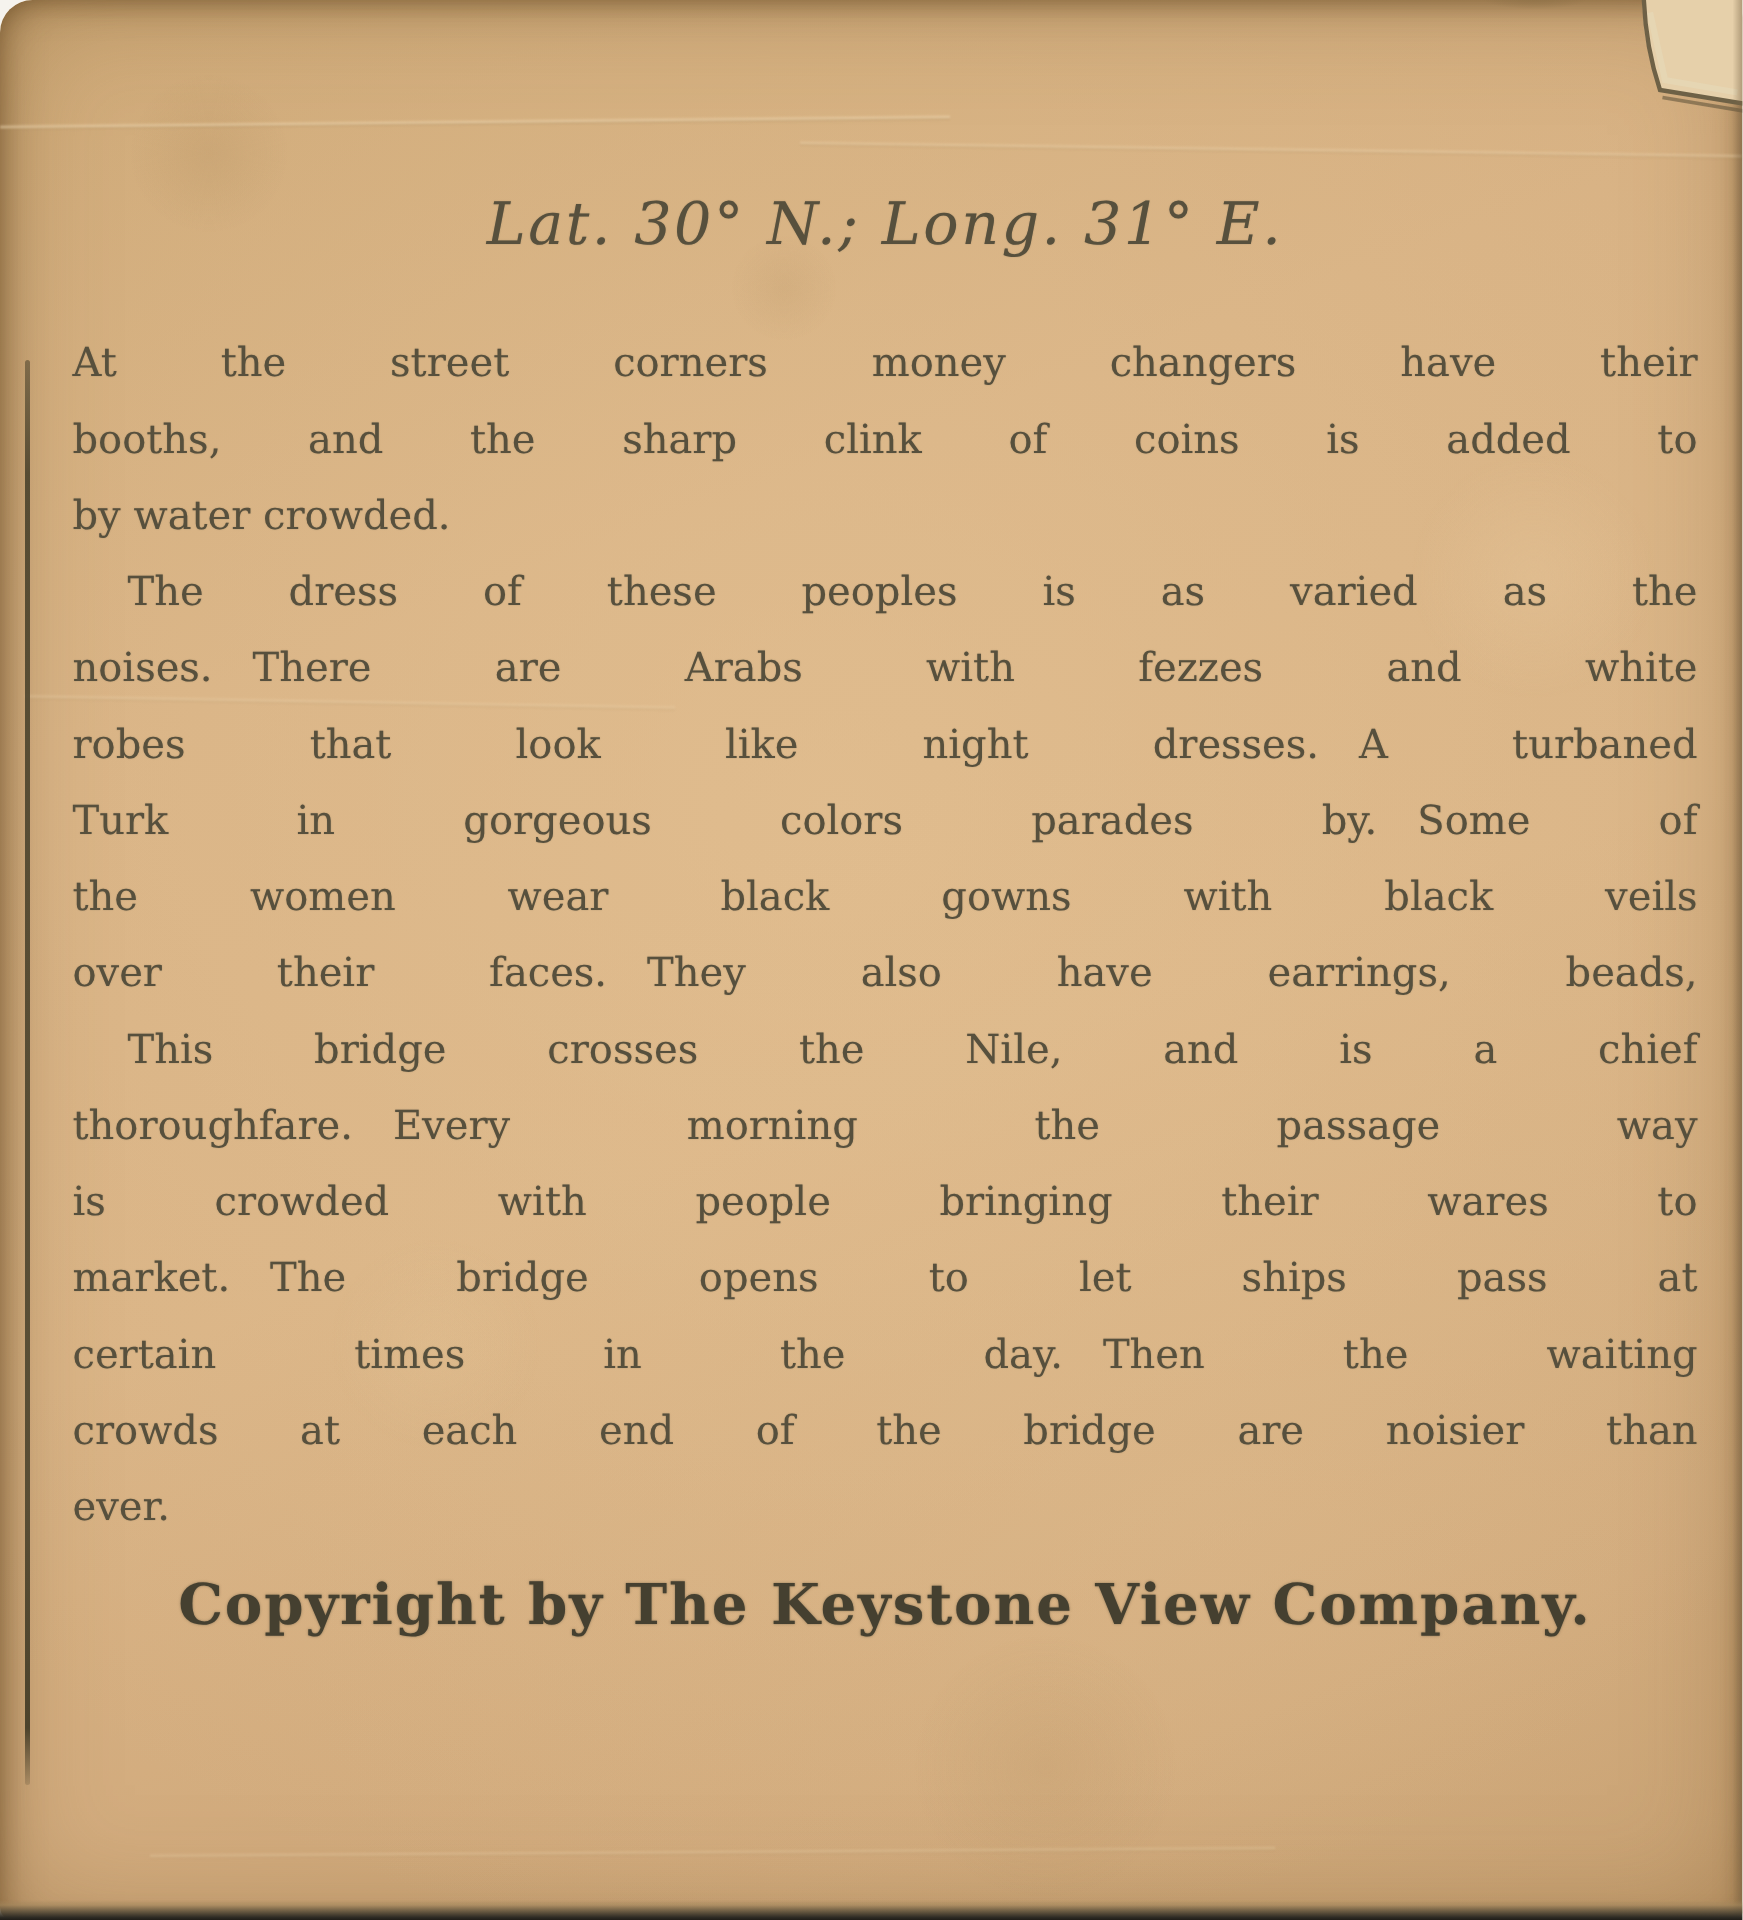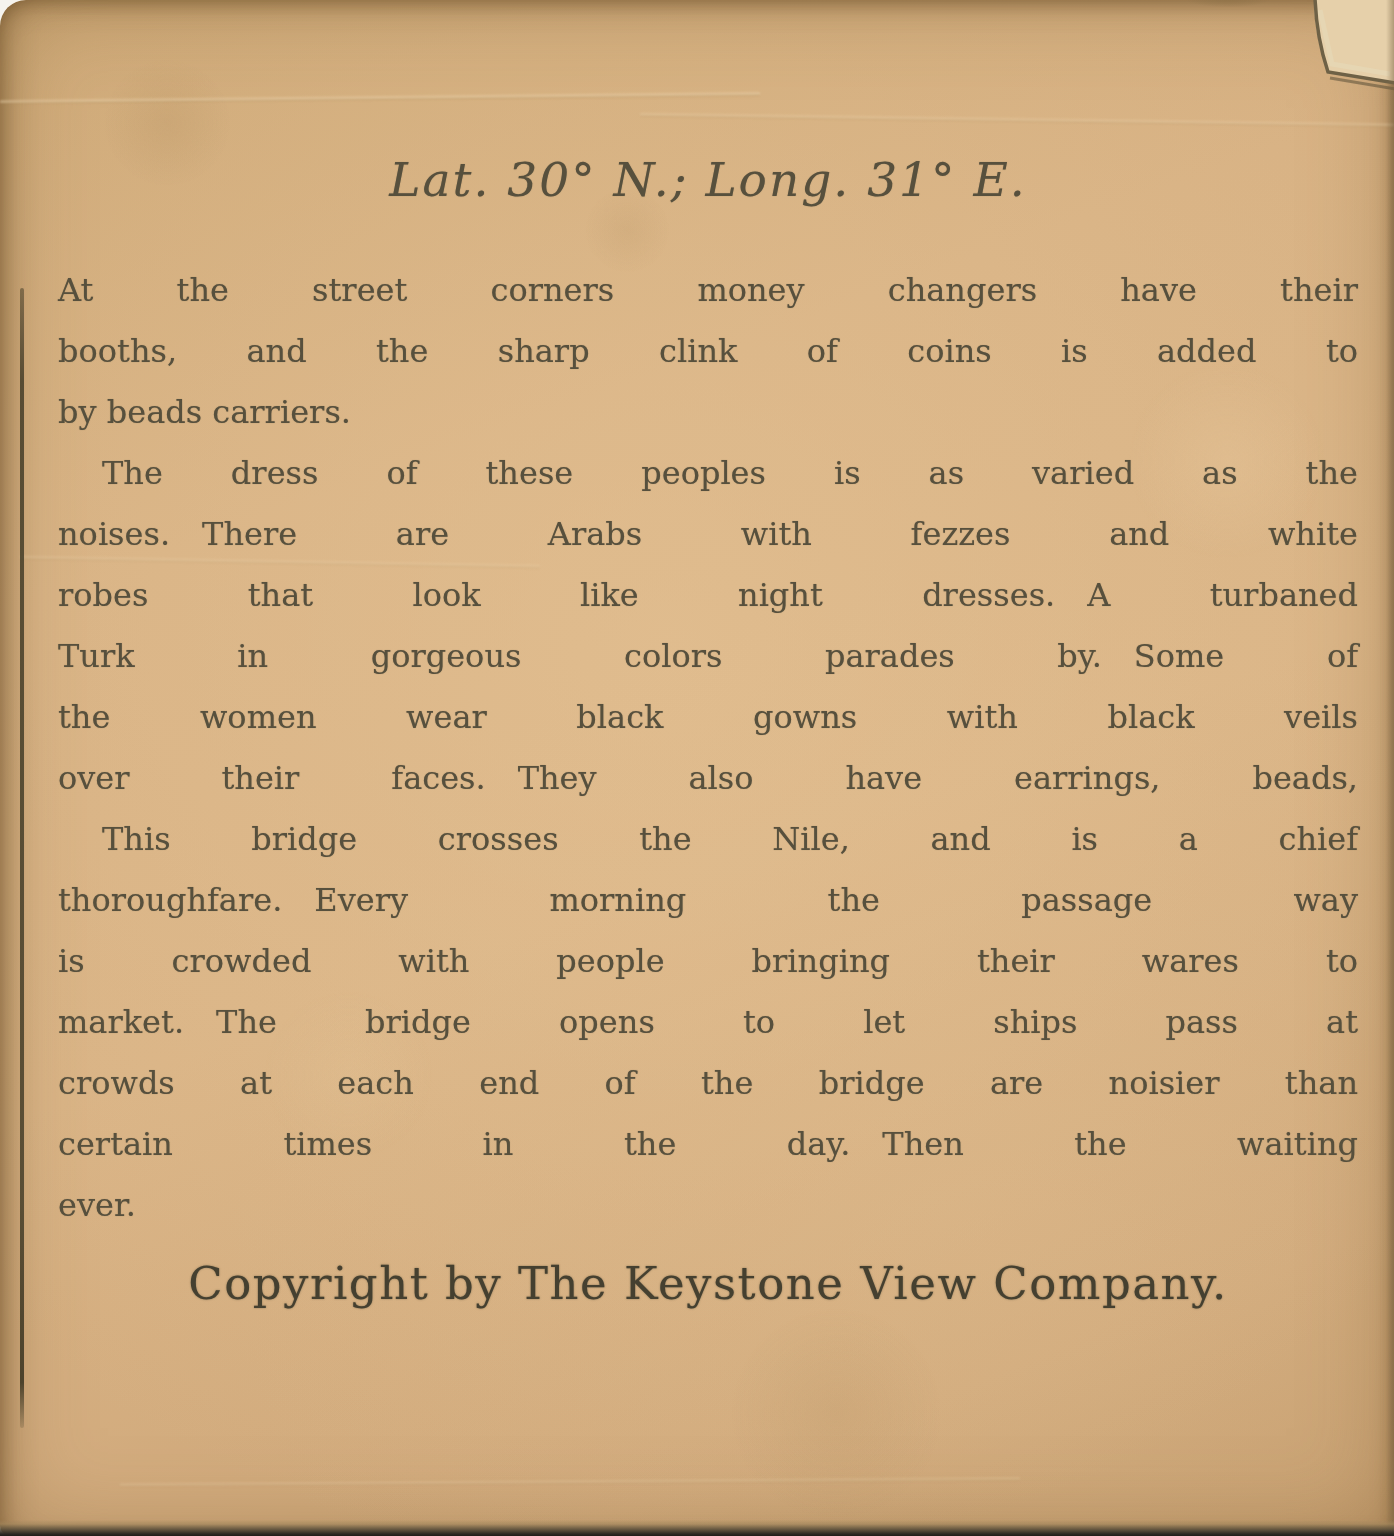--- a/index.html
+++ b/index.html
@@ -108,21 +108,21 @@
     text-align-last: justify;
     white-space: nowrap;
   }
   .line.short { text-align-last: left; }
   .line.indent { padding-left: 44px; }
   .copyright {
     margin-top: 20px;
     font-size: 45px;
     line-height: 56px;
     text-align: center;
-    font-weight: 400;
+    font-weight: 700;
     letter-spacing: 1.5px;
     color: #454030;
     text-shadow: 0 0 2px rgba(69, 64, 48, 0.55);
   }
 </style>
 </head>
 <body>
 
 <div class="scene">
   <div class="card">
@@ -146,39 +146,39 @@
 
     <div class="content">
 
       <div class="heading">Lat. 30° N.; Long. 31° E.</div>
 
       <div class="body-text">
 
         <div>
           <div class="line">At the street corners money changers have their</div>
           <div class="line">booths, and the sharp clink of coins is added to</div>
-          <div class="line short">by beads carriers.</div>
+          <div class="line short">by water crowded.</div>
         </div>
 
         <div>
           <div class="line indent">The dress of these peoples is as varied as the</div>
           <div class="line">noises. There are Arabs with fezzes and white</div>
           <div class="line">robes that look like night dresses. A turbaned</div>
           <div class="line">Turk in gorgeous colors parades by. Some of</div>
           <div class="line">the women wear black gowns with black veils</div>
           <div class="line">over their faces. They also have earrings, beads,</div>
         </div>
 
         <div>
           <div class="line indent">This bridge crosses the Nile, and is a chief</div>
           <div class="line">thoroughfare. Every morning the passage way</div>
           <div class="line">is crowded with people bringing their wares to</div>
           <div class="line">market. The bridge opens to let ships pass at</div>
+          <div class="line">certain times in the day. Then the waiting</div>
           <div class="line">crowds at each end of the bridge are noisier than</div>
-          <div class="line">certain times in the day. Then the waiting</div>
           <div class="line short">ever.</div>
         </div>
 
       </div>
 
       <div class="copyright">Copyright by The Keystone View Company.</div>
 
     </div>
 
     <div class="edge-right"></div>

